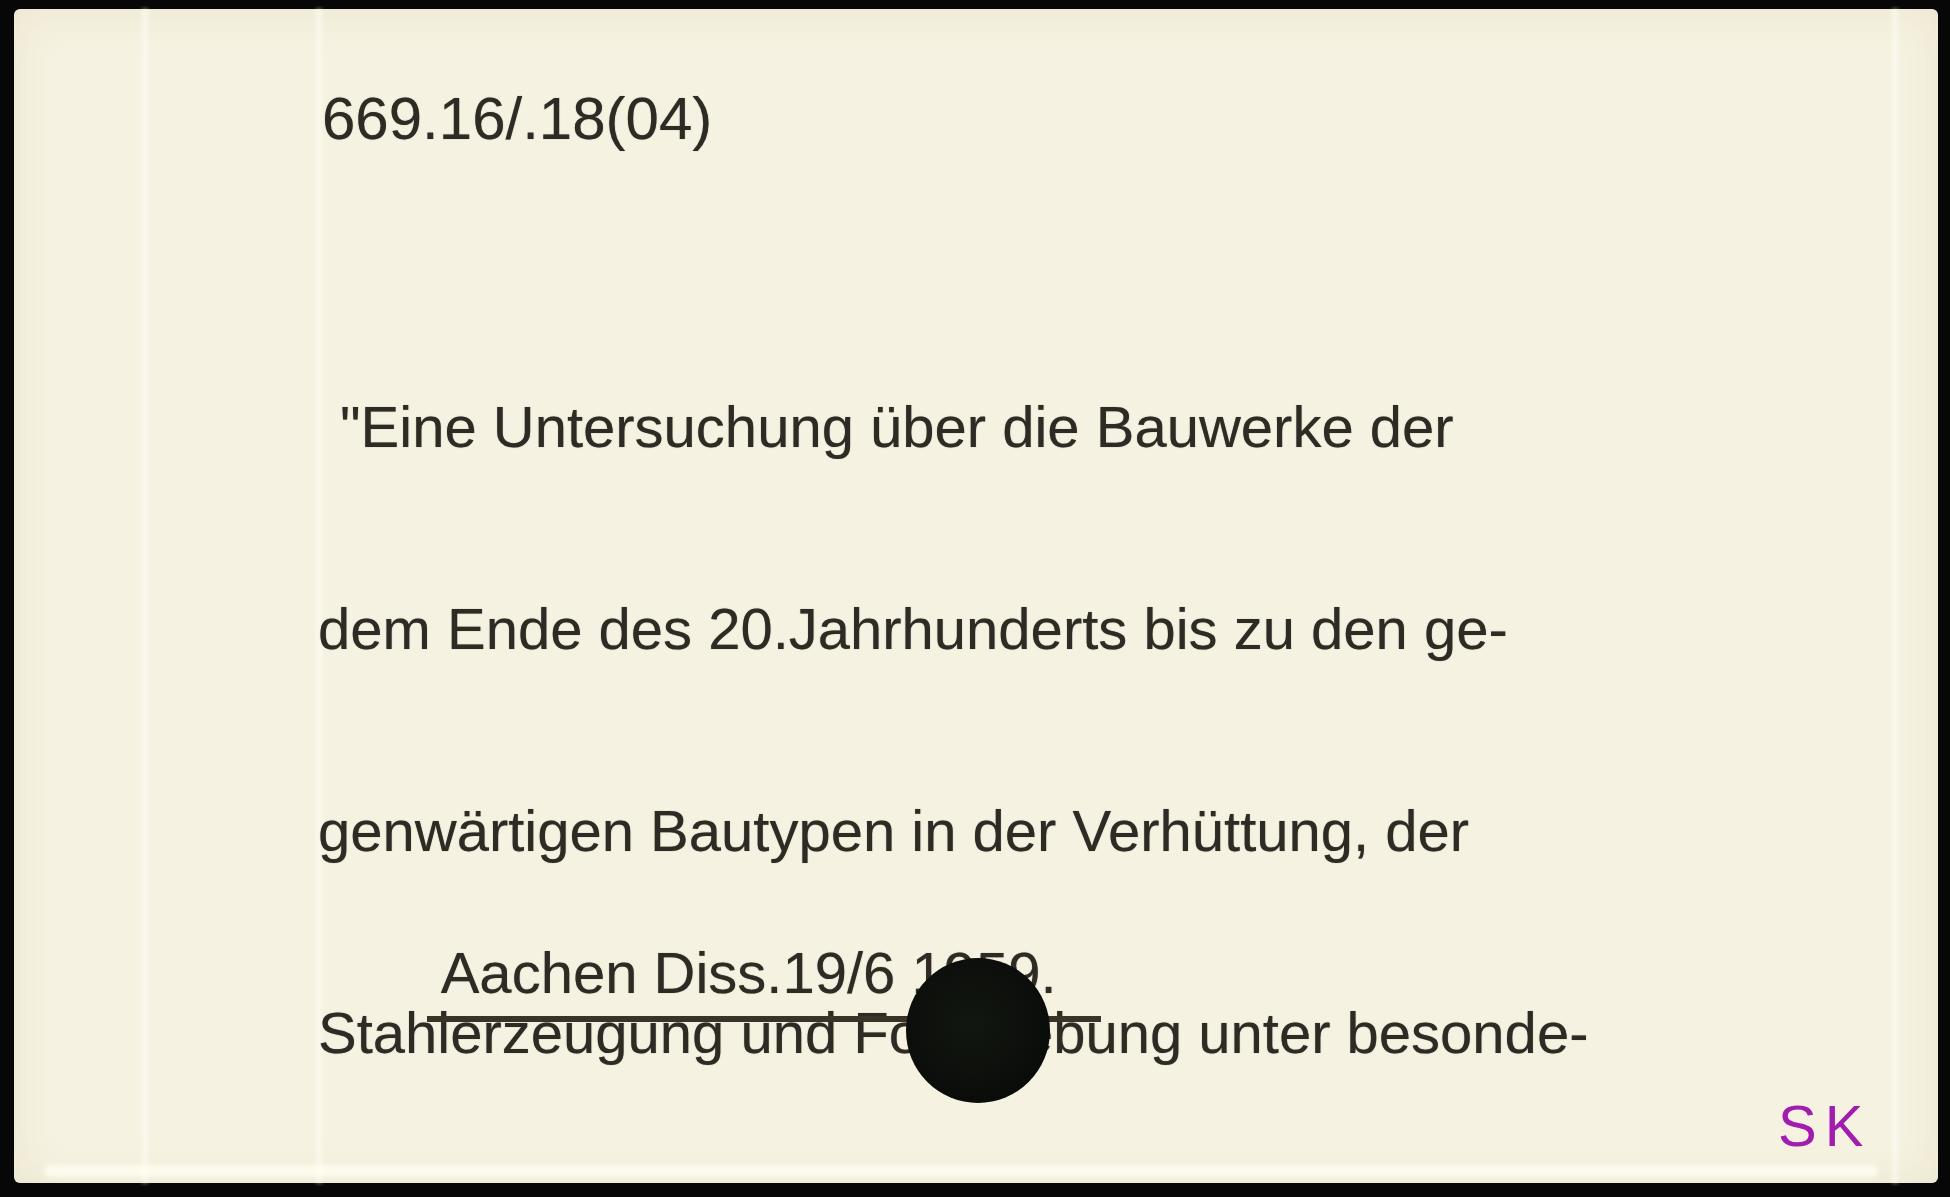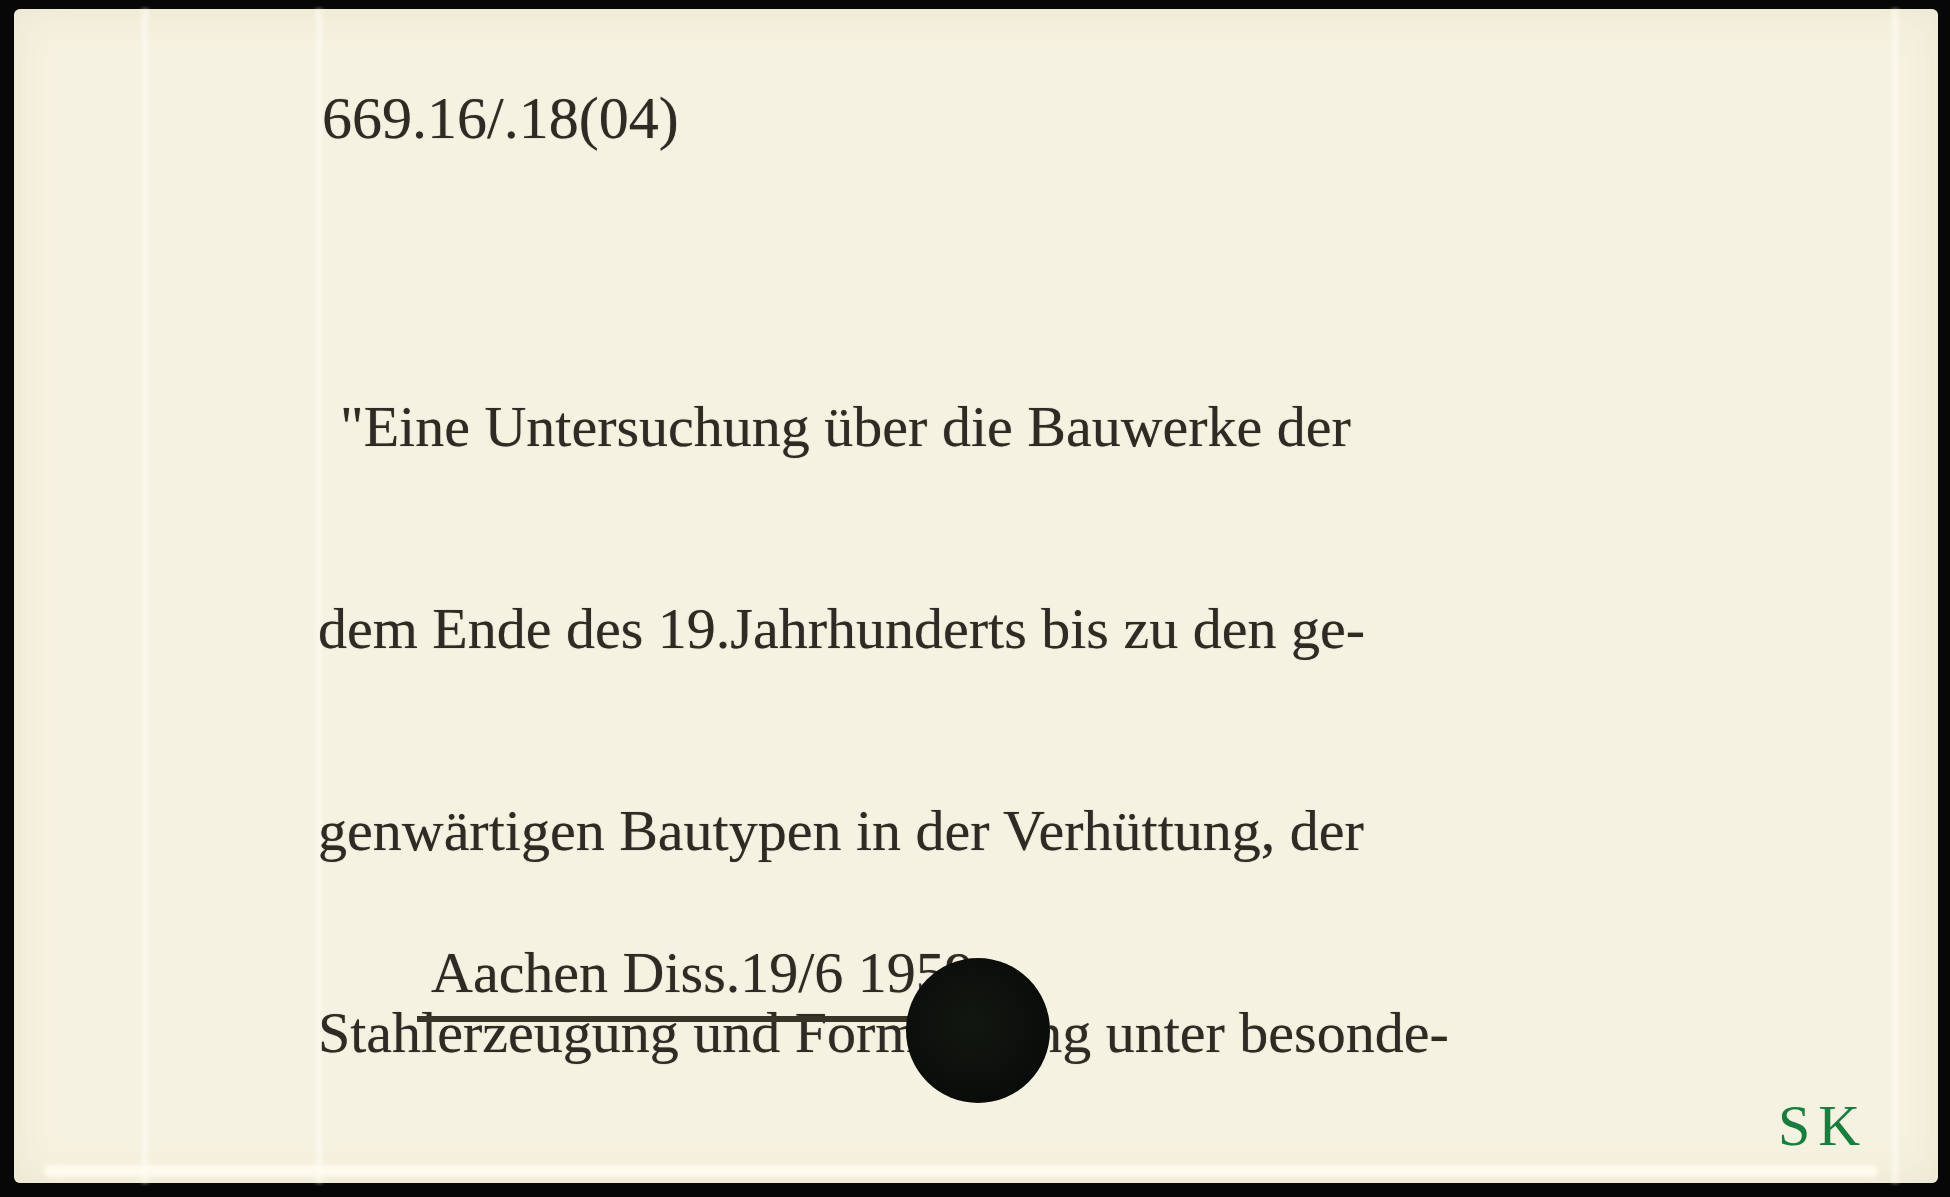--- a/index.html
+++ b/index.html
@@ -6,21 +6,21 @@
     margin: 0;
     padding: 0;
     background: #070707;
   }
   .scan {
     position: relative;
     width: 1950px;
     height: 1197px;
     background: #070707;
     overflow: hidden;
-    font-family: Liberation Serif, serif;
+    font-family: Liberation Sans, sans-serif;
   }
   .card {
     position: absolute;
     left: 14px;
     top: 9px;
     right: 12px;
     bottom: 14px;
     background: #f6f2e1;
     border-radius: 6px;
     box-shadow: inset 0 0 40px rgba(214, 205, 170, 0.35);
@@ -89,21 +89,21 @@
     left: 892px;
     top: 949px;
     width: 144px;
     height: 145px;
     border-radius: 50%;
     background: radial-gradient(circle at 45% 45%, #121710 0%, #0b0d0a 65%, #060806 100%);
   }
   .stamp {
     left: 1764px;
     top: 1083px;
-    color: #15803d;
+    color: #a21caf;
     font-size: 58px;
     letter-spacing: 8px;
     text-shadow: none;
   }
 </style>
 </head>
 <body>
 
 <div class="scan">
   <div class="card">
@@ -111,21 +111,21 @@
     <div class="streak s1"></div>
     <div class="streak s2"></div>
     <div class="streak s3"></div>
     <div class="edge-glow-bottom"></div>
 
     <div class="typed classification">669.16/.18(04)</div>
 
 
     <div class="typed quote">
       <div class="quote-line first">"Eine Untersuchung über die Bauwerke der</div>
-      <div class="quote-line">dem Ende des 19.Jahrhunderts bis zu den ge-</div>
+      <div class="quote-line">dem Ende des 20.Jahrhunderts bis zu den ge-</div>
       <div class="quote-line">genwärtigen Bautypen in der Verhüttung, der</div>
       <div class="quote-line">Stahlerzeugung und Formgebung unter besonde-</div>
       
       
       
     </div>
 
     <div class="typed reference">
       <span class="underlined">Aachen Diss.19/6 1959.</span>
     </div>

